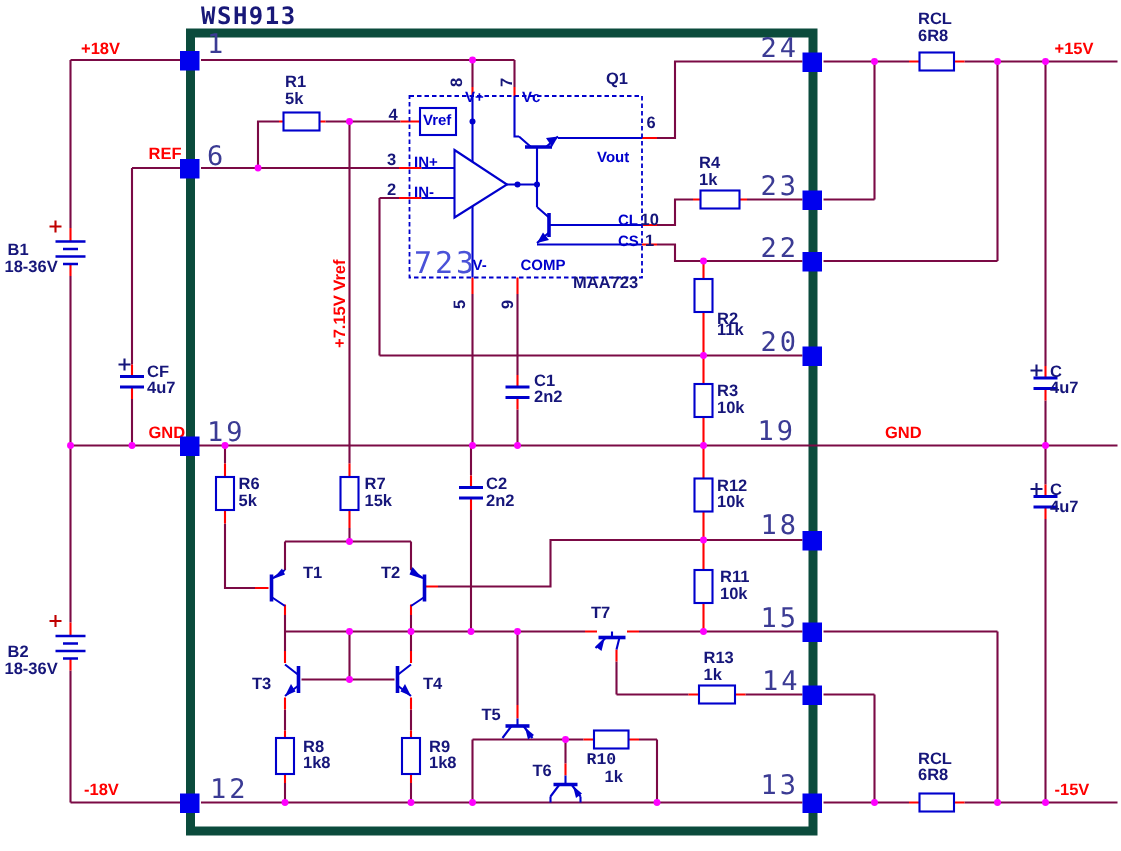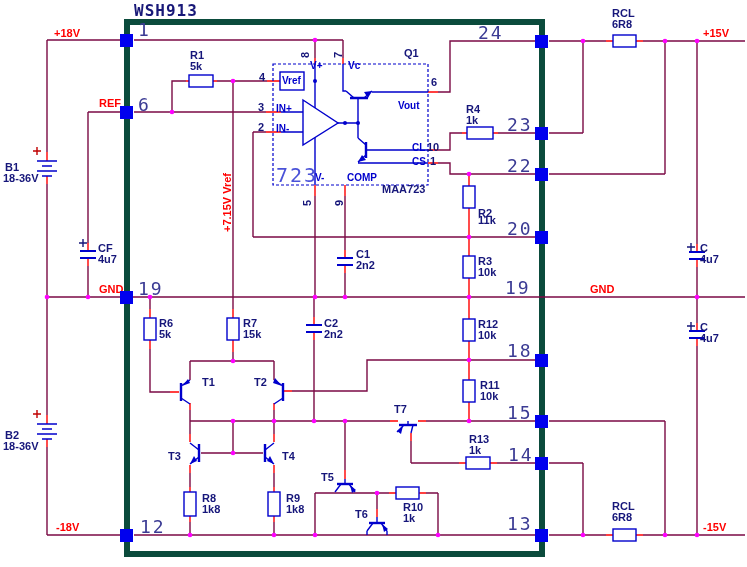--- a/index.html
+++ b/index.html
@@ -230,21 +230,21 @@
       <div class="lbl red" style="left: 703px; top: 522px;">-15V</div>
       <div class="lbl red rot" style="left: 222px; top: 232px;">+7.15V Vref</div>
       <div class="lbl pinnum" style="left: 138px; top: 19px;">1</div>
       <div class="pinsq" style="left: 120px; top: 34px;"></div>
       <div class="lbl pinnum" style="left: 138px; top: 94px;">6</div>
       <div class="pinsq" style="left: 120px; top: 106px;"></div>
       <div class="lbl pinnum" style="left: 138px; top: 278px;">19</div>
       <div class="pinsq" style="left: 120px; top: 291px;"></div>
       <div class="lbl pinnum" style="left: 140px; top: 516px;">12</div>
       <div class="pinsq" style="left: 120px; top: 529px;"></div>
-      <div class="lbl pinnum" style="left: 478px; top: 22px;">24</div>
+      <div class="lbl pinnum" style="left: 507px; top: 22px;">24</div>
       <div class="pinsq" style="left: 535px; top: 35px;"></div>
       <div class="lbl pinnum" style="left: 507px; top: 114px;">23</div>
       <div class="pinsq" style="left: 535px; top: 127px;"></div>
       <div class="lbl pinnum" style="left: 507px; top: 155px;">22</div>
       <div class="pinsq" style="left: 535px; top: 168px;"></div>
       <div class="lbl pinnum" style="left: 507px; top: 218px;">20</div>
       <div class="pinsq" style="left: 535px; top: 231px;"></div>
       <div class="lbl pinnum" style="left: 505px; top: 277px;">19</div>
       <div class="lbl pinnum" style="left: 507px; top: 340px;">18</div>
       <div class="pinsq" style="left: 535px; top: 354px;"></div>
@@ -263,21 +263,21 @@
       <div class="lbl " style="left: 466px; top: 104px;">R4</div>
       <div class="lbl " style="left: 466px; top: 115px;">1k</div>
       <div class="lbl " style="left: 159px; top: 318px;">R6</div>
       <div class="lbl " style="left: 159px; top: 329px;">5k</div>
       <div class="lbl " style="left: 243px; top: 318px;">R7</div>
       <div class="lbl " style="left: 243px; top: 329px;">15k</div>
       <div class="lbl " style="left: 202px; top: 493px;">R8</div>
       <div class="lbl " style="left: 202px; top: 504px;">1k8</div>
       <div class="lbl " style="left: 286px; top: 493px;">R9</div>
       <div class="lbl " style="left: 286px; top: 504px;">1k8</div>
-      <div class="lbl " style="left: 403px; top: 502px;">R10</div>
+      <div class="lbl " style="left: 391px; top: 502px; font-family: Liberation Mono, monospace;">R10</div>
       <div class="lbl " style="left: 403px; top: 513px;">1k</div>
       <div class="lbl " style="left: 480px; top: 380px;">R11</div>
       <div class="lbl " style="left: 480px; top: 391px;">10k</div>
       <div class="lbl " style="left: 478px; top: 319px;">R12</div>
       <div class="lbl " style="left: 478px; top: 330px;">10k</div>
       <div class="lbl " style="left: 469px; top: 434px;">R13</div>
       <div class="lbl " style="left: 469px; top: 445px;">1k</div>
       <div class="lbl " style="left: 612px; top: 8px;">RCL</div>
       <div class="lbl " style="left: 612px; top: 19px;">6R8</div>
       <div class="lbl " style="left: 612px; top: 501px;">RCL</div>

